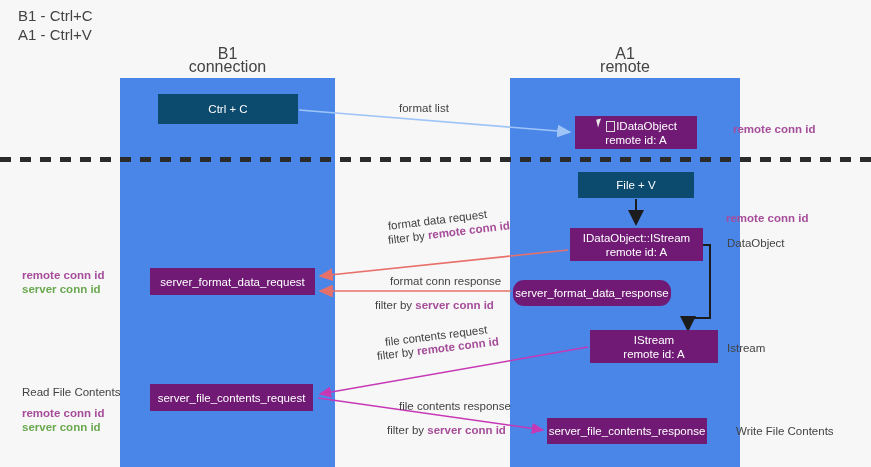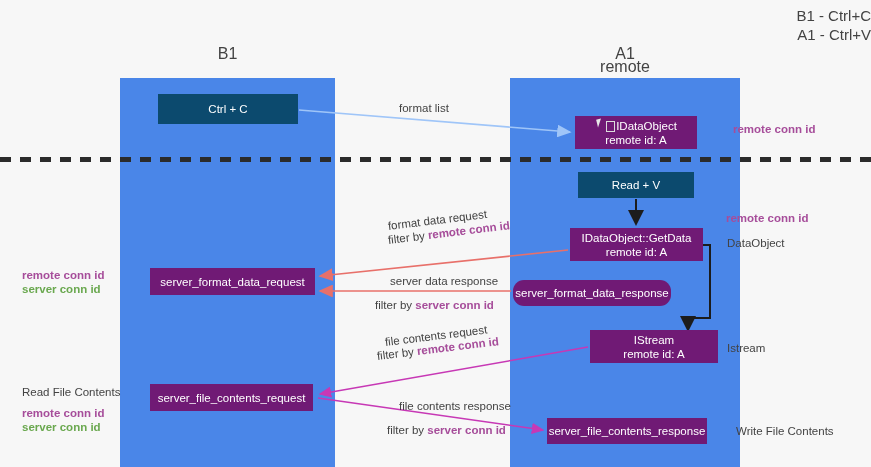--- a/index.html
+++ b/index.html
@@ -13,24 +13,25 @@
     color: #3c3c3c;
     overflow: hidden;
   }
   #stage { position: absolute; inset: 0; }
 
   .abs { position: absolute; }
 
   
   #title {
     left: 0; right: 0; top: 6px;
-    text-align: right;
+    text-align: left;
     font-size: 15px;
     line-height: 19px;
     color: #434343;
+    padding-left: 18px;
   }
 
   
   .lane-header {
     text-align: center;
     font-size: 16px;
     line-height: 13px;
     color: #434343;
   }
   #lane-head-b1 { left: 120px; width: 215px; top: 47px; }
@@ -152,20 +153,21 @@
 
 <div id="stage">
 
   <div id="title" class="abs">
     <div>B1 - Ctrl+C</div>
     <div>A1 - Ctrl+V</div>
   </div>
 
   <div id="lane-head-b1" class="abs lane-header">
     <div>B1</div>
+    <div>connection</div>
   </div>
   <div id="lane-head-a1" class="abs lane-header">
     <div>A1</div>
     <div>remote</div>
   </div>
 
   <div id="lane-b1" class="abs lane"></div>
   <div id="lane-a1" class="abs lane"></div>
 
   <svg id="arrows" width="871" height="467" viewBox="0 0 871 467">
@@ -204,25 +206,25 @@
   <div id="n-ctrlc" class="abs node green">
     <span>Ctrl + C</span>
   </div>
 
   <div id="n-idataobject" class="abs node orange">
     <span><span class="cursor-glyph"></span><span>IDataObject</span></span>
     <span class="l2">remote id: A</span>
   </div>
 
   <div id="n-ctrlv" class="abs node green">
-    <span>Read + V</span>
+    <span>File + V</span>
   </div>
 
   <div id="n-getdata" class="abs node orange">
-    <span>IDataObject::GetData</span>
+    <span>IDataObject::IStream</span>
     <span class="l2">remote id: A</span>
   </div>
 
   <div id="n-sfdreq" class="abs node orange">
     <span>server_format_data_request</span>
   </div>
 
   <div id="n-sfdresp" class="abs node orange">
     <span>server_format_data_response</span>
   </div>
@@ -238,21 +240,21 @@
 
   <div id="n-sfcresp" class="abs node orange">
     <span>server_file_contents_response</span>
   </div>
 
   <div id="el-formatlist" class="abs edge-label">format list</div>
 
   <div id="el-fdr-1" class="abs edge-label rot">format data request</div>
   <div id="el-fdr-2" class="abs edge-label rot"><span>filter by </span><b class="c-purple">remote conn id</b></div>
 
-  <div id="el-fdresp-1" class="abs edge-label">server data response</div>
+  <div id="el-fdresp-1" class="abs edge-label">format conn response</div>
   <div id="el-fdresp-2" class="abs edge-label"><span>filter by </span><b class="c-purple">server conn id</b></div>
 
   <div id="el-fcr-1" class="abs edge-label rot">file contents request</div>
   <div id="el-fcr-2" class="abs edge-label rot"><span>filter by </span><b class="c-purple">remote conn id</b></div>
 
   <div id="el-fcresp-1" class="abs edge-label">file contents response</div>
   <div id="el-fcresp-2" class="abs edge-label"><span>filter by </span><b class="c-purple">server conn id</b></div>
 
   <div id="lb-remote-1" class="abs side-label c-purple">remote conn id</div>
   <div id="lb-remote-2" class="abs side-label c-purple">remote conn id</div>

